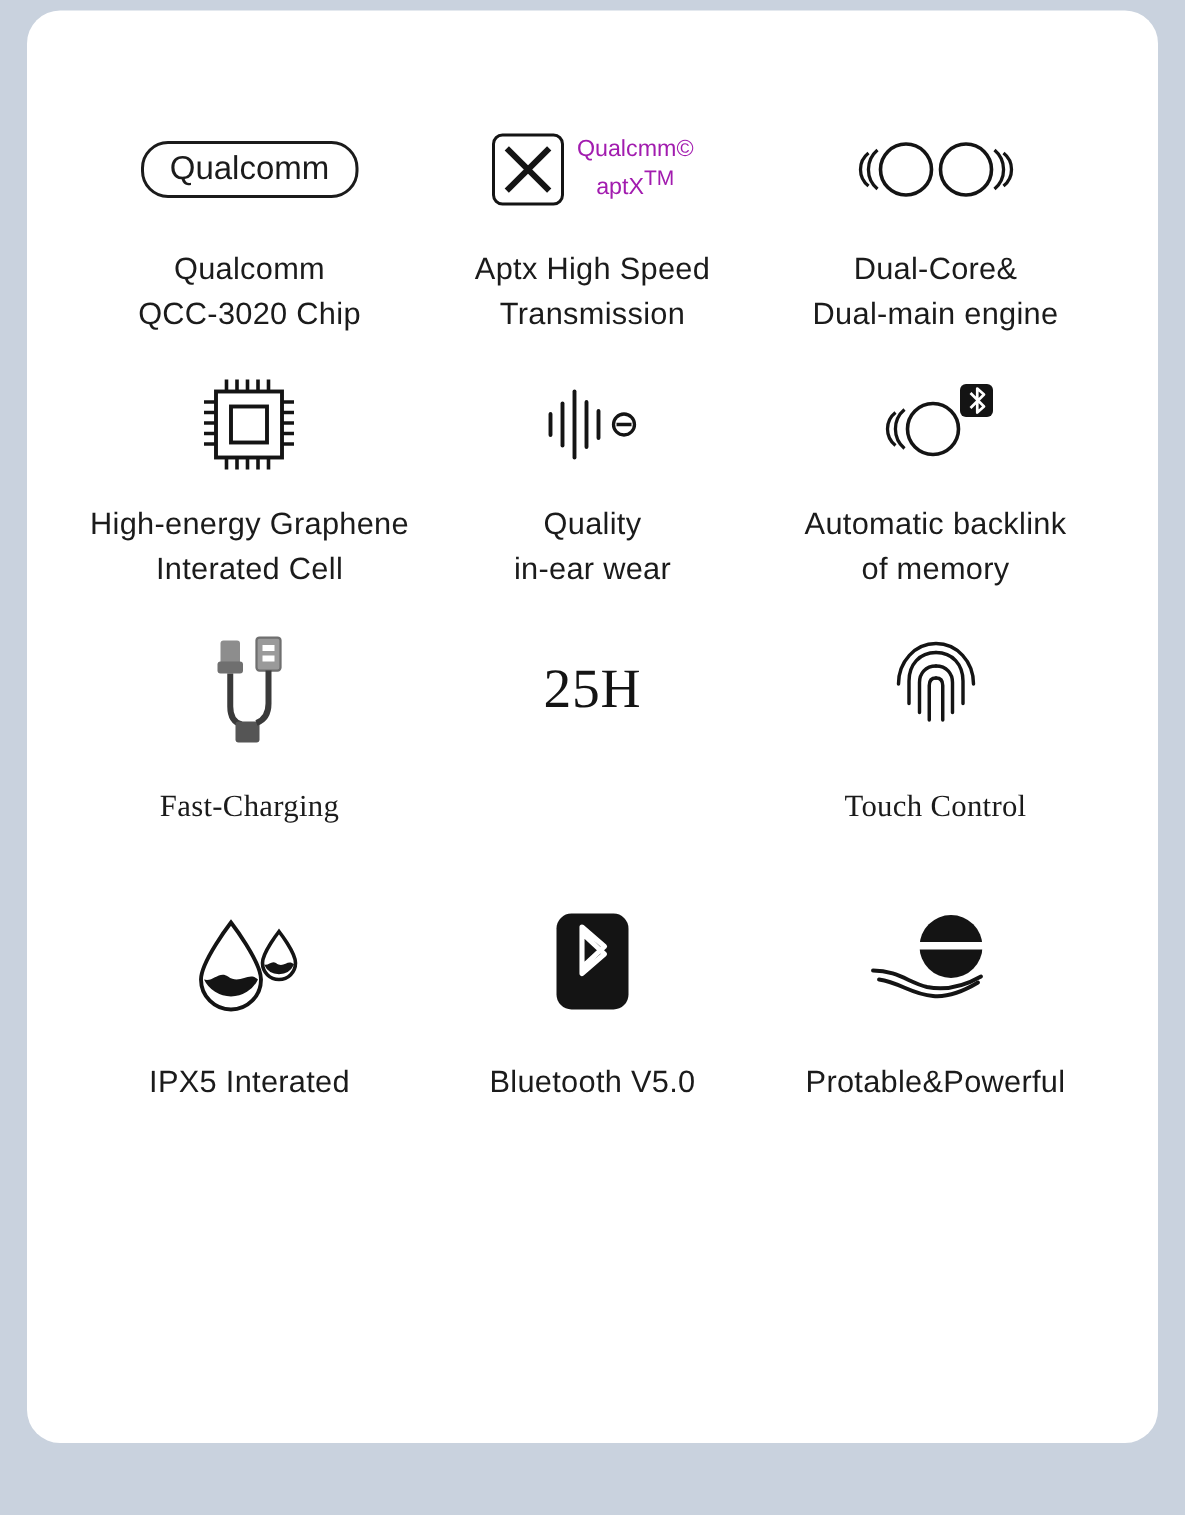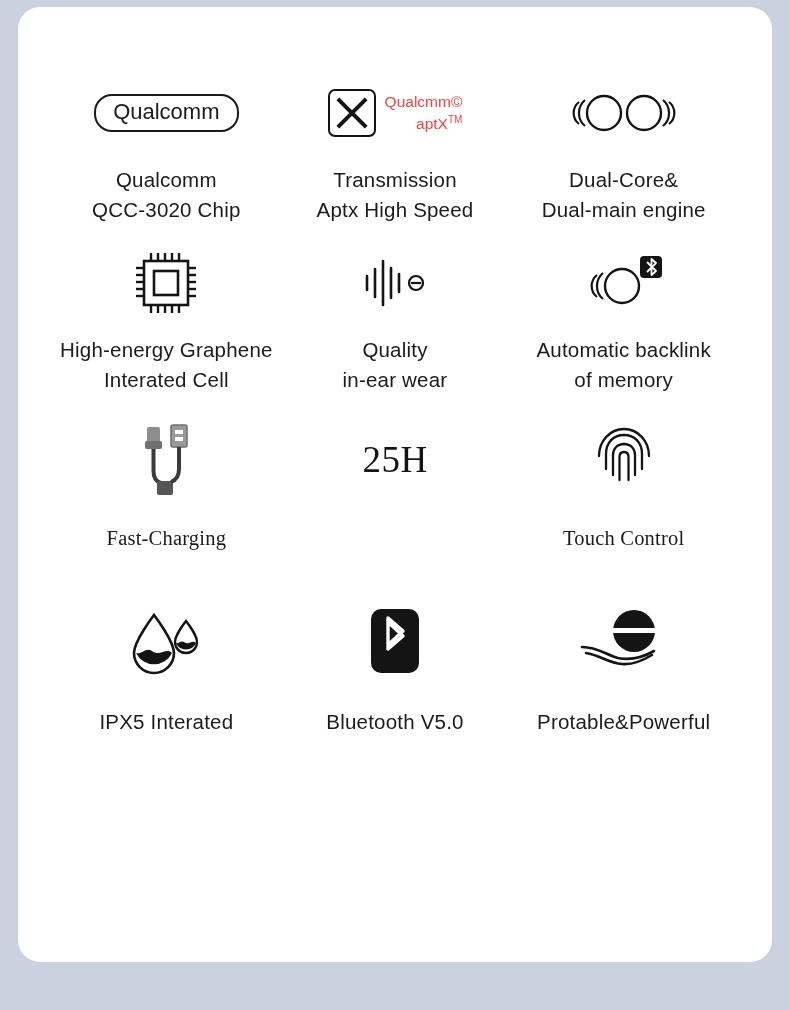--- a/index.html
+++ b/index.html
@@ -92,24 +92,24 @@
     top: 50%;
     width: 40px;
     height: 4px;
     background: #141414;
   }
   .aptx-mark:before { transform: translate(-50%, -50%) rotate(45deg); }
   .aptx-mark:after  { transform: translate(-50%, -50%) rotate(-45deg); }
   .aptx-text {
     font-size: 15.5px;
     line-height: 18px;
-    color: #ef4444;
-    text-align: right;
-  }
-  .aptx-text sup { font-size: 10px; vertical-align: super; }
+    color: #a21caf;
+    text-align: center;
+  }
+  .aptx-text sup { font-size: 14px; vertical-align: super; }
 
   
   .svg-ico { display: block; }
 
   .h25 {
     font-size: 37px;
     color: #141414;
     letter-spacing: 0.5px;
   }
 </style>
@@ -135,22 +135,22 @@
         <div class="icon-box">
           <div class="aptx">
             <div class="aptx-mark"></div>
             <div class="aptx-text">
               <div>Qualcmm©</div>
               <div><span>aptX</span><sup>TM</sup></div>
             </div>
           </div>
         </div>
         <div class="caption">
+          <div>Aptx High Speed</div>
           <div>Transmission</div>
-          <div>Aptx High Speed</div>
         </div>
       </div>
 
       <div class="cell">
         <div class="icon-box">
           <svg class="svg-ico" width="108" height="50" viewBox="0 0 108 50">
             <circle cx="34" cy="25" r="17" fill="none" stroke="#141414" stroke-width="2.4"></circle>
             <circle cx="74" cy="25" r="17" fill="none" stroke="#141414" stroke-width="2.4"></circle>
             <path d="M15 12 A17 17 0 0 0 15 38" fill="none" stroke="#141414" stroke-width="2.2"></path>
             <path d="M9 14 A14 14 0 0 0 9 36" fill="none" stroke="#141414" stroke-width="2.2"></path>

